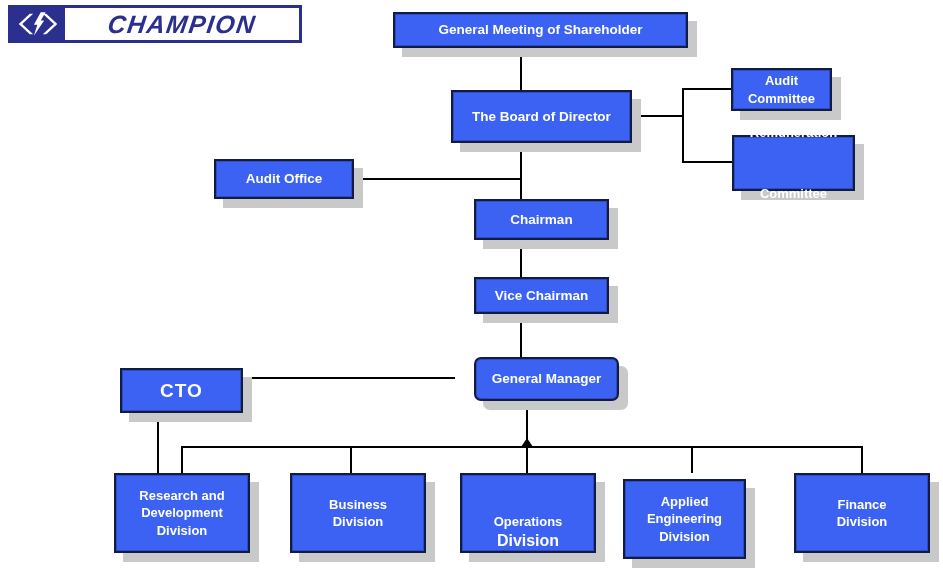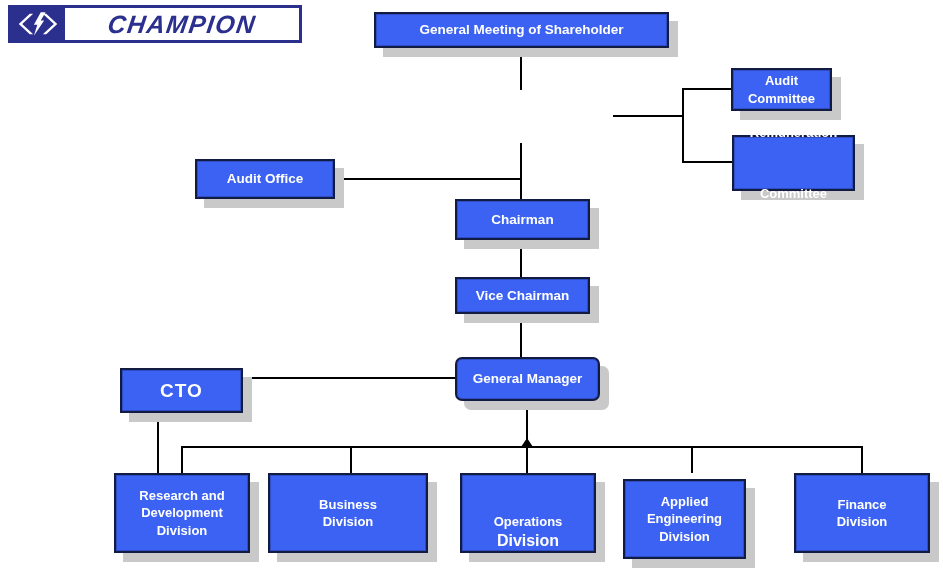--- a/index.html
+++ b/index.html
@@ -13,34 +13,34 @@
   .logo-icon{width:54px;height:100%;background:#2b2f8e;display:flex;align-items:center;justify-content:center;}
   .logo-text{flex:1;display:flex;align-items:center;justify-content:center;
     color:#2b2f8e;font-weight:bold;font-style:italic;font-size:25px;letter-spacing:1.5px;
     transform:skewX(-8deg);white-space:nowrap;}
   
   .node{position:absolute;box-sizing:border-box;background:#3b62f2;border:2px solid #121c42;
     box-shadow:inset 0 0 0 1px #2e4cc4, 9px 9px 0 0 #c9c9c9;
     color:#ffffff;font-weight:bold;font-size:13px;line-height:1.32;text-align:center;
     display:flex;flex-direction:column;align-items:center;justify-content:center;}
   .node span{display:block;}
-  .fs-135{font-size:13.5px;}
+  .fs-135{font-size:13.5px;margin-left:19px;}
   .fs-19{font-size:19px;letter-spacing:1px;}
   .xl{font-size:16px;}
   .n-general-meeting{left:374px;top:12px;width:295px;height:36px;}
   .n-board{left:432px;top:90px;width:181px;height:53px;}
   .n-audit-committee{left:731px;top:68px;width:101px;height:43px;}
   .n-remuneration{left:732px;top:135px;width:123px;height:56px;gap:44px;}
   .n-audit-office{left:195px;top:159px;width:140px;height:40px;}
   .n-chairman{left:455px;top:199px;width:135px;height:41px;}
   .n-vice-chairman{left:455px;top:277px;width:135px;height:37px;justify-content:center;}
   .n-cto{left:120px;top:356px;width:123px;height:45px;margin-top:12px;}
   .n-general-manager{left:455px;top:357px;width:145px;height:44px;border-radius:7px;}
   .n-rd{left:114px;top:473px;width:136px;height:80px;}
-  .n-business{left:268px;top:473px;width:160px;height:80px;}
+  .n-business{left:290px;top:473px;width:136px;height:80px;}
   .n-operations{left:460px;top:473px;width:136px;height:80px;justify-content:flex-end;}
   .n-applied{left:623px;top:479px;width:123px;height:80px;}
   .n-finance{left:794px;top:473px;width:136px;height:80px;}
   
   .hline,.vline{position:absolute;background:#000;}
   .hline{height:2px;}
   .vline{width:2px;}
   .c1{left:520px;top:48px;height:42px;}
   .c2{left:520px;top:143px;height:56px;}
   .c3{left:335px;top:178px;width:186px;}
@@ -93,20 +93,23 @@
   <div class="vline c14"></div>
   <div class="vline c15"></div>
   <div class="vline c16"></div>
   <div class="vline c17"></div>
   <div class="arrow-up"></div>
 
   <div class="node n-general-meeting fs-135">
     <span>General Meeting of Shareholder</span>
   </div>
 
+  <div class="node n-board fs-135">
+    <span>The Board of Director</span>
+  </div>
 
   <div class="node n-audit-committee">
     <span>Audit</span>
     <span>Committee</span>
   </div>
 
   <div class="node n-remuneration">
     <span>Remuneration</span>
     <span>Committee</span>
   </div>

